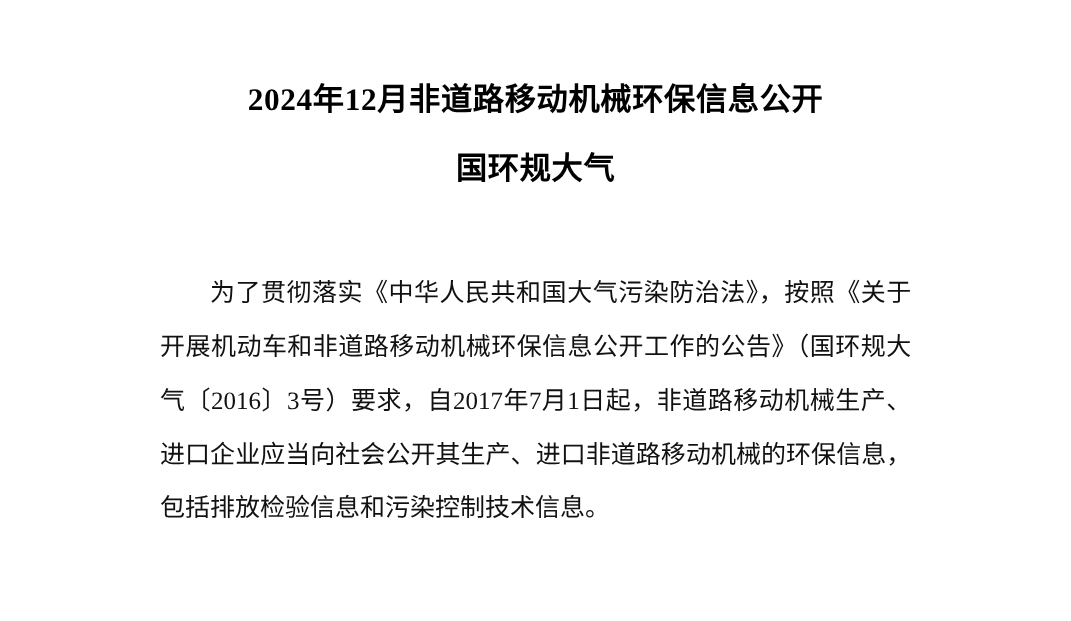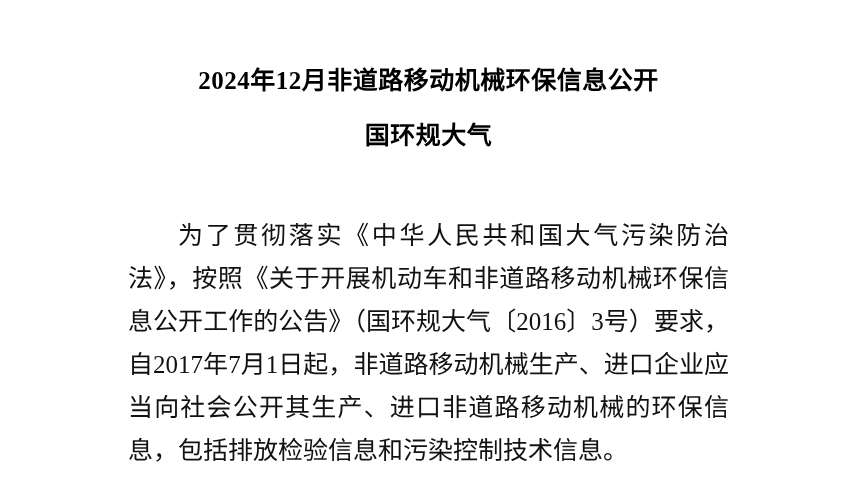--- a/index.html
+++ b/index.html
@@ -39,21 +39,21 @@
 
   .title-line-2 {
     padding-top: 30px;
   }
 
   .body-block {
     margin-top: 66px;
   }
 
   .body-par {
-    font-size: 25px;
+    font-size: 20px;
     line-height: 43px;
     text-align: justify;
     text-justify: inter-ideograph;
     text-indent: 2em;
     color: #111;
     font-family: "Liberation Serif", "DejaVu Serif", serif;
   }
 
   .kx {
     font-family: "Liberation Serif", "DejaVu Serif", serif;

